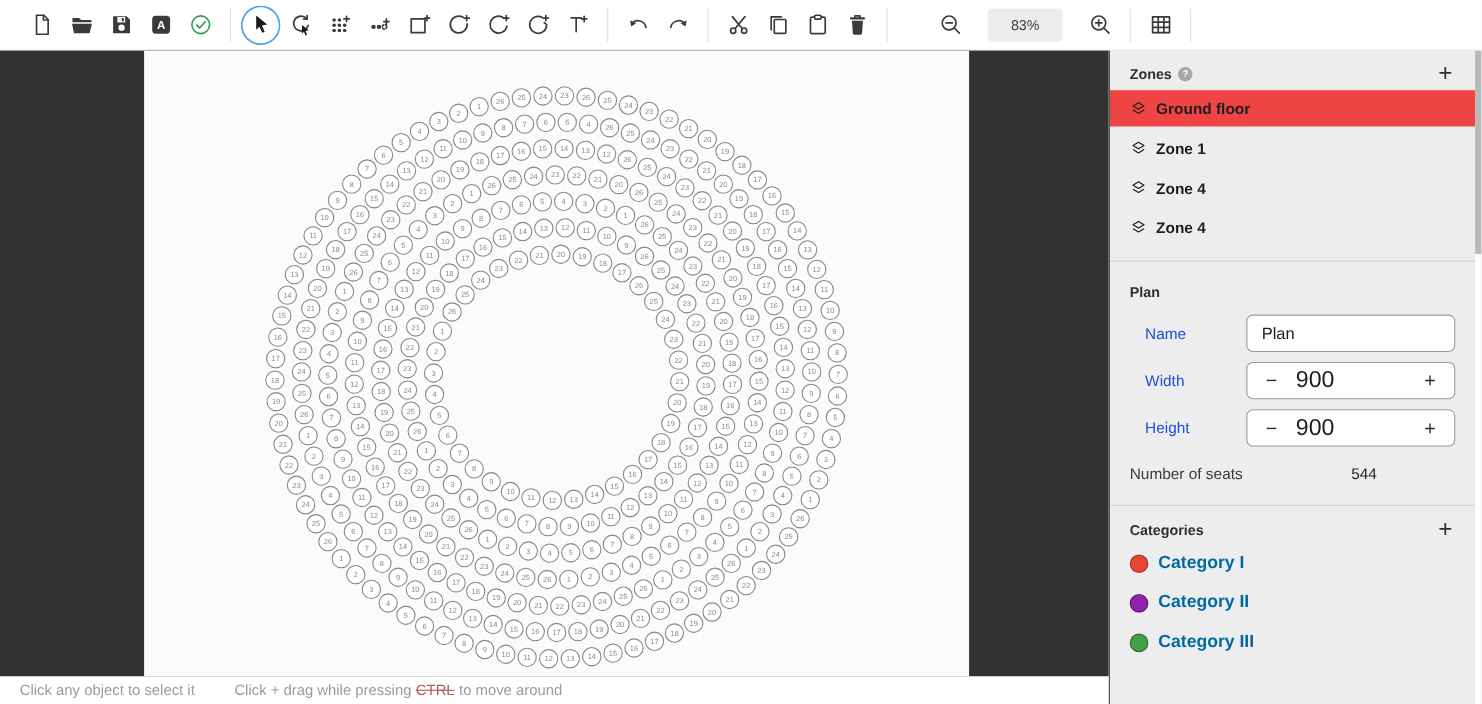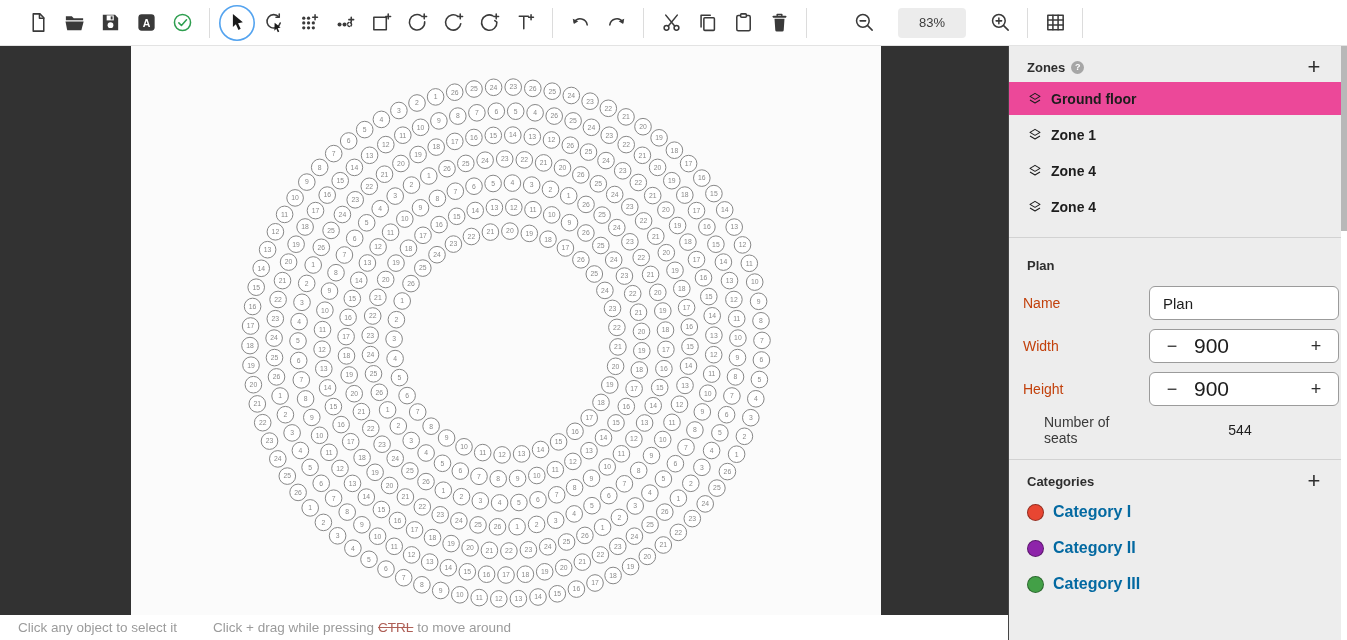--- a/index.html
+++ b/index.html
@@ -47,39 +47,39 @@
     margin-top:6px; }
   .sb-header .hd-label { font-size:13px; font-weight:bold; color:#2e2e2e; }
   .help-dot { width:13px; height:13px; border-radius:50%; background:#a6a6a6; color:#fff;
     font-size:9px; font-weight:bold; display:inline-flex; align-items:center;
     justify-content:center; margin-left:6px; }
   .hd-plus { margin-left:auto; width:26px; height:26px; border:none; background:transparent;
     cursor:pointer; font-size:22px; font-weight:300; color:#2e2e2e; line-height:22px; }
 
   .zone-row { display:flex; align-items:center; height:33px; padding-left:18px;
     margin-bottom:3px; cursor:pointer; }
-  .zone-row.selected { background:#ec4899; }
+  .zone-row.selected { background:#ef4444; }
   .zone-row svg { width:16px; height:16px; margin-right:8px; }
   .zone-label { font-size:14px; font-weight:bold; color:#1d1d1d; }
 
   .sb-divider { height:1px; background:#d2d2d2; margin:14px 0 0 0; }
 
   .plan-title { font-size:13px; font-weight:bold; color:#2e2e2e; padding:20px 0 4px 18px; }
   .form-row { display:flex; align-items:center; height:34px; margin:9px 0 9px 0; }
-  .form-label { font-size:14px; color:#c2410c; padding-left:14px; width:140px; }
+  .form-label { font-size:14px; color:#1d4ed8; padding-left:32px; width:124px; }
   .text-input { width:190px; height:34px; border:1px solid #9b9b9b; border-radius:6px;
     background:#fff; font-size:15px; color:#1d1d1d; padding:0 13px;
     font-family:"Liberation Sans",sans-serif; }
   .stepper { width:190px; height:34px; border:1px solid #9b9b9b; border-radius:6px;
     background:#fff; display:flex; align-items:center; }
   .step-btn { width:44px; height:32px; border:none; background:transparent; font-size:18px;
     color:#2e2e2e; cursor:pointer; line-height:18px; }
   .step-val { flex:1; font-size:21px; color:#1d1d1d; }
   .seats-row { display:flex; align-items:center; height:30px; margin-top:6px; }
-  .seats-label { font-size:14px; color:#3a3a3a; padding-left:35px; width:136px; }
+  .seats-label { font-size:14px; color:#3a3a3a; padding-left:18px; width:136px; }
   .seats-val { width:190px; text-align:center; font-size:14px; color:#1d1d1d; }
 
   .cat-row { display:flex; align-items:center; height:32px; padding-left:18px; margin-bottom:4px;
     cursor:pointer; }
   .cat-dot { width:17px; height:17px; border-radius:50%; margin-right:9px;
     border:1px solid rgba(0,0,0,.35); }
   .cat-label { font-size:16px; font-weight:bold; color:#0369a1; }
 </style>
 </head>
 <body>

